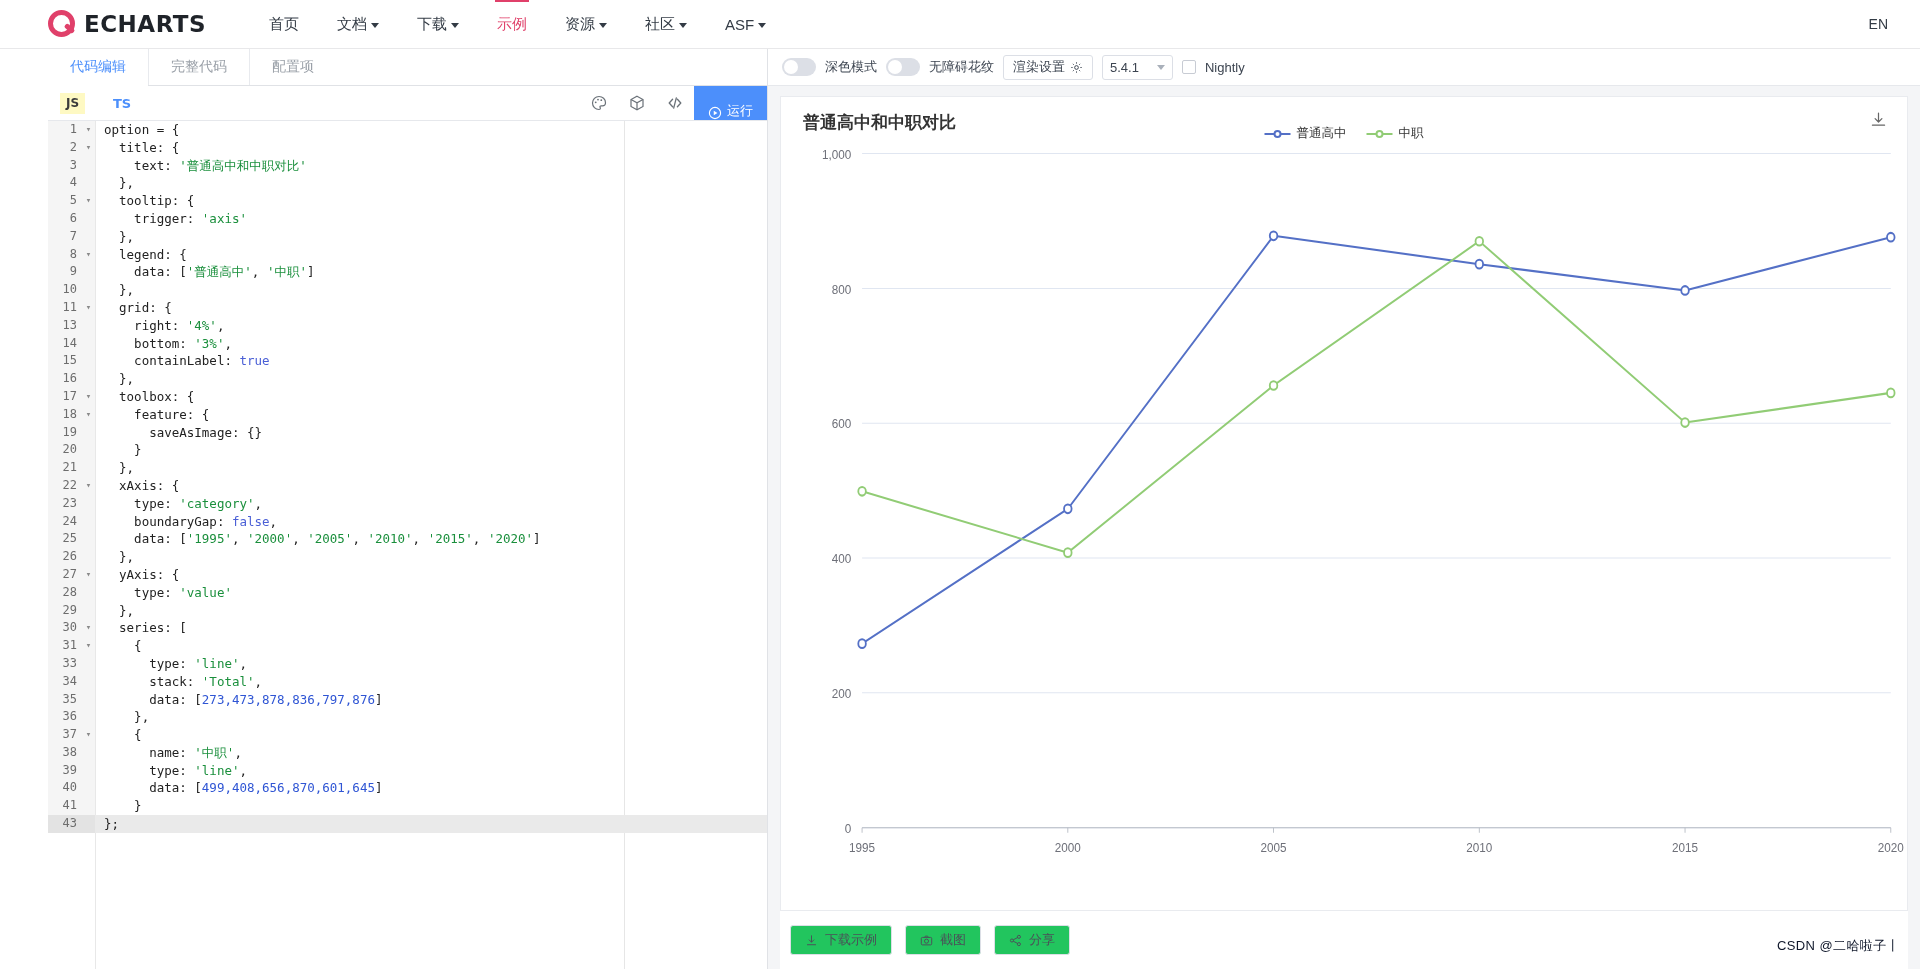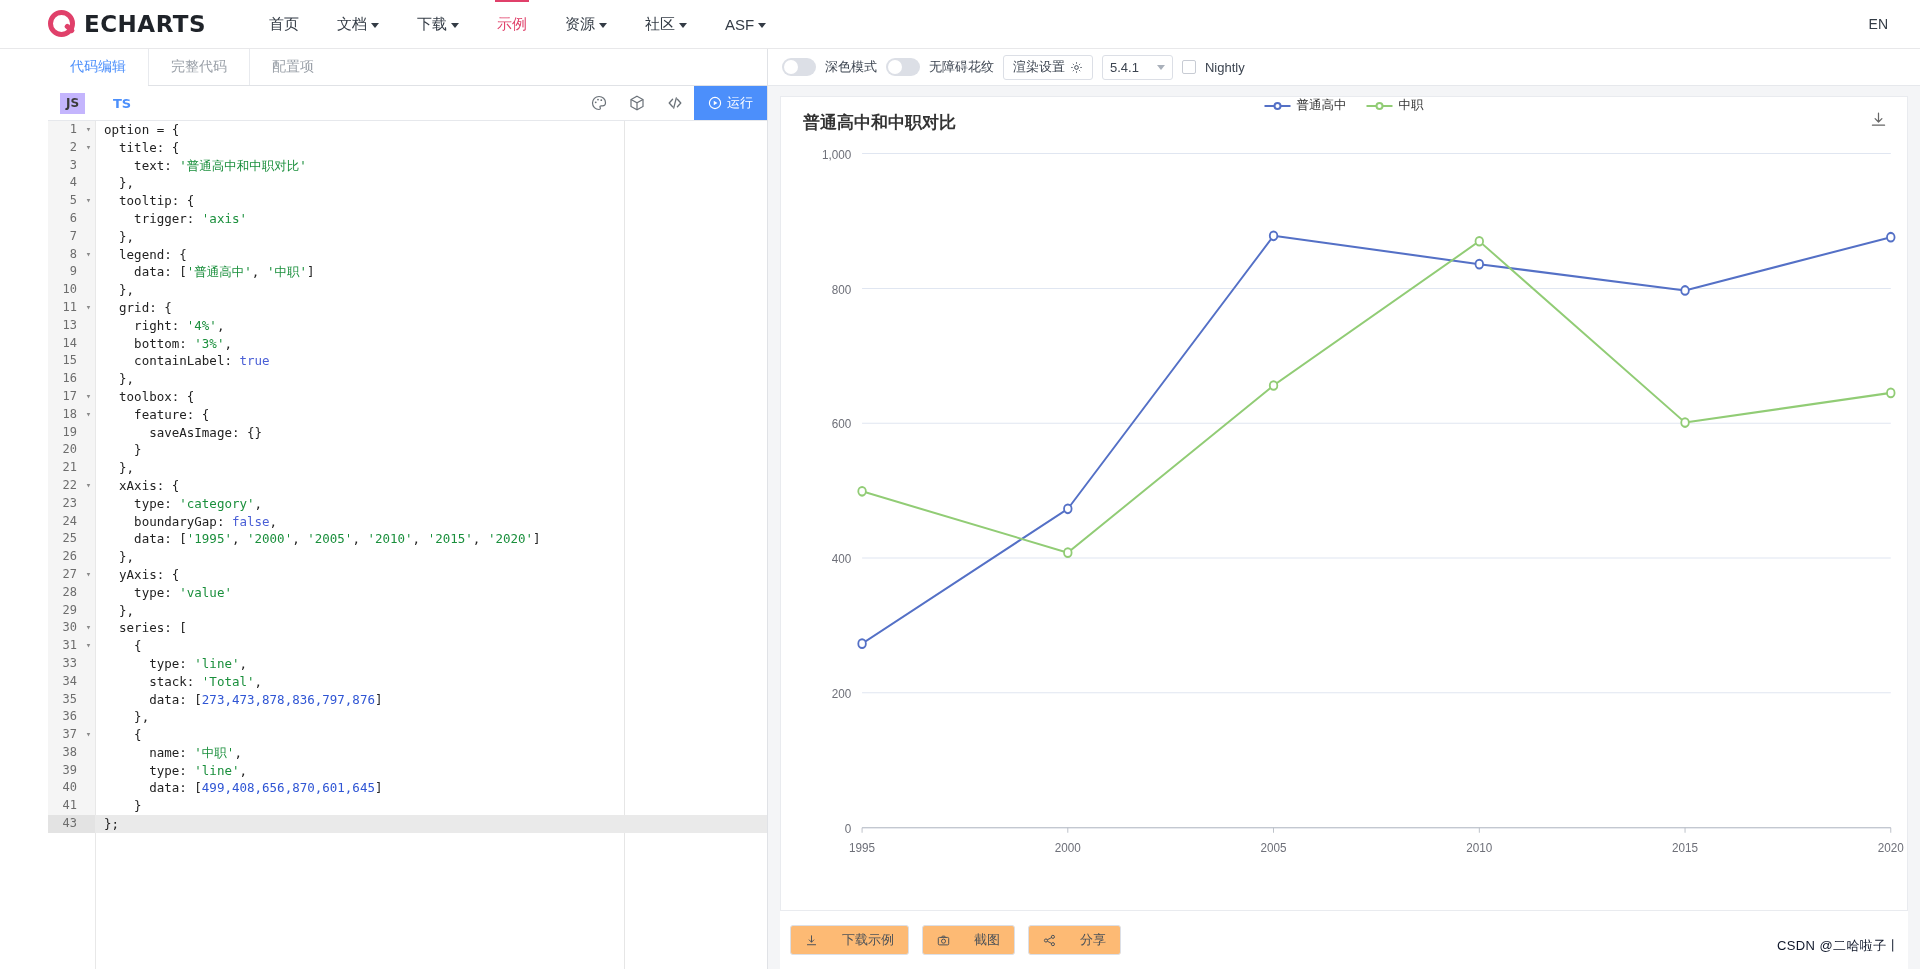--- a/index.html
+++ b/index.html
@@ -104,41 +104,41 @@
 
   .lang-bar {
     height: 35px; flex: 0 0 35px;
     display: flex; align-items: center;
     border-bottom: 1px solid #e6e8ec;
     background: #fff;
     padding-left: 2px;
   }
   .js-badge {
     width: 25px; height: 21px;
-    background: #c4b5fd; color: #3b3b3b;
+    background: #fef9c3; color: #3b3b3b;
     font-size: 12px; font-weight: bold;
     display: flex; align-items: center; justify-content: center;
     margin-left: 10px; font-family: "DejaVu Sans", sans-serif;
   }
   .ts-badge {
     margin-left: 28px; color: #4c8ffb;
     font-size: 13px; font-weight: bold; cursor: pointer;
     font-family: "DejaVu Sans", sans-serif;
   }
   .lang-bar-right { margin-left: auto; display: flex; align-items: center; height: 100%; }
   .ed-icon {
     width: 38px; height: 100%;
     display: flex; align-items: center; justify-content: center;
     cursor: pointer; color: #6a7178;
   }
   .run-btn {
     height: 100%;
     background: #4c8ffb; color: #fff;
     font-size: 13px;
-    display: flex; align-items: center; gap: 5px;
+    display: flex; align-items: flex-end; gap: 5px;
     padding: 0 14px; cursor: pointer;
   }
 
   .code-wrap {
     flex: 1 1 auto; position: relative; overflow: hidden;
     background: #fff; font-family: "DejaVu Sans Mono", monospace;
   }
   .code-scroll { position: absolute; inset: 0; overflow: hidden; }
   .code-line {
     display: flex; height: 17.8px; line-height: 17.8px;
@@ -219,21 +219,21 @@
   .chart-card {
     flex: 1 1 auto; background: #fff;
     border: 1px solid #e9ebef;
     position: relative; min-height: 0; overflow: hidden;
   }
   .chart-title {
     position: absolute; left: 22px; top: 14px;
     font-size: 17px; font-weight: bold; color: #333;
   }
   .chart-legend {
-    position: absolute; top: 0; left: 50%; transform: translateX(-50%);
+    position: absolute; top: 28px; left: 50%; transform: translateX(-50%);
     display: flex; gap: 20px;
   }
   .legend-item { display: flex; align-items: center; gap: 6px; cursor: pointer; }
   .legend-mark { width: 26px; height: 12px; position: relative; }
   .legend-mark .lline {
     position: absolute; left: 0; top: 5px; width: 26px; height: 2px;
   }
   .legend-mark .ldot {
     position: absolute; left: 9px; top: 2px;
     width: 8px; height: 8px; border-radius: 50%;
@@ -247,22 +247,22 @@
   .chart-svg { position: absolute; inset: 0; width: 100%; height: 100%; }
 
   .preview-actions {
     height: 58px; flex: 0 0 58px;
     display: flex; align-items: center; gap: 13px;
     padding-left: 10px;
     background: #fff;
   }
   .act-btn {
     height: 30px; border: 1px solid #dcdfe6; border-radius: 3px;
-    background: #fdba74; color: #4a5158; font-size: 13px;
-    display: flex; align-items: center; gap: 24px;
+    background: #22c55e; color: #4a5158; font-size: 13px;
+    display: flex; align-items: center; gap: 7px;
     padding: 0 14px; cursor: pointer; white-space: nowrap;
   }
   .watermark {
     position: absolute; right: 20px; bottom: 14px;
     font-size: 13px; color: #0f172a; white-space: nowrap;
     letter-spacing: .4px;
   }
 </style>
 </head>
 <body>

